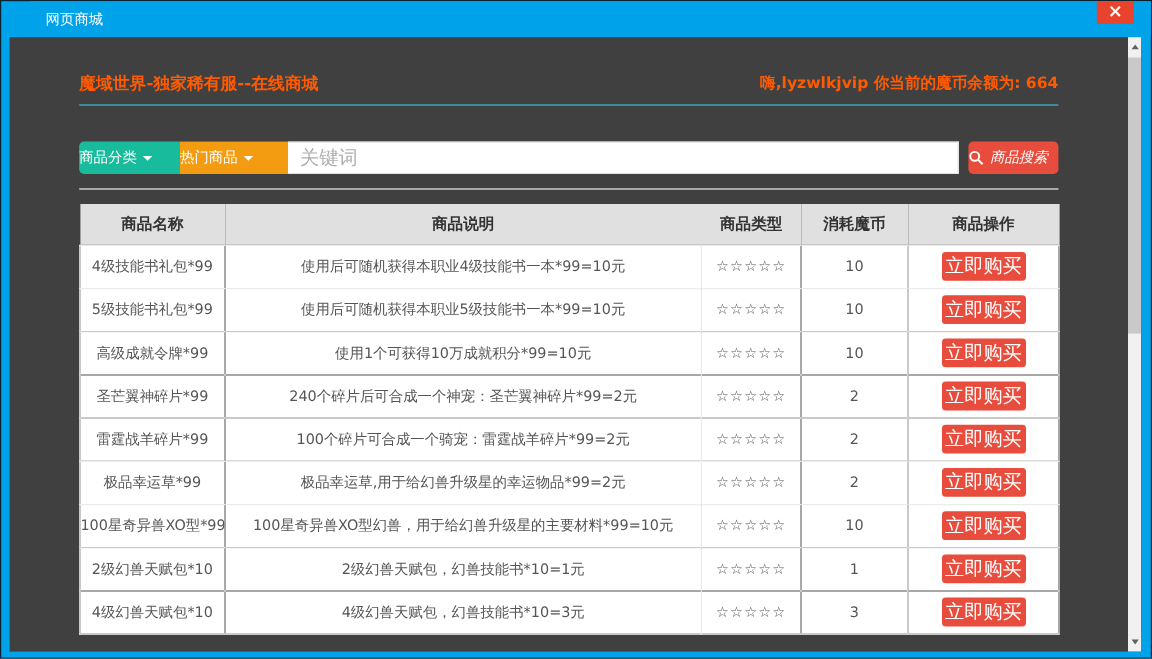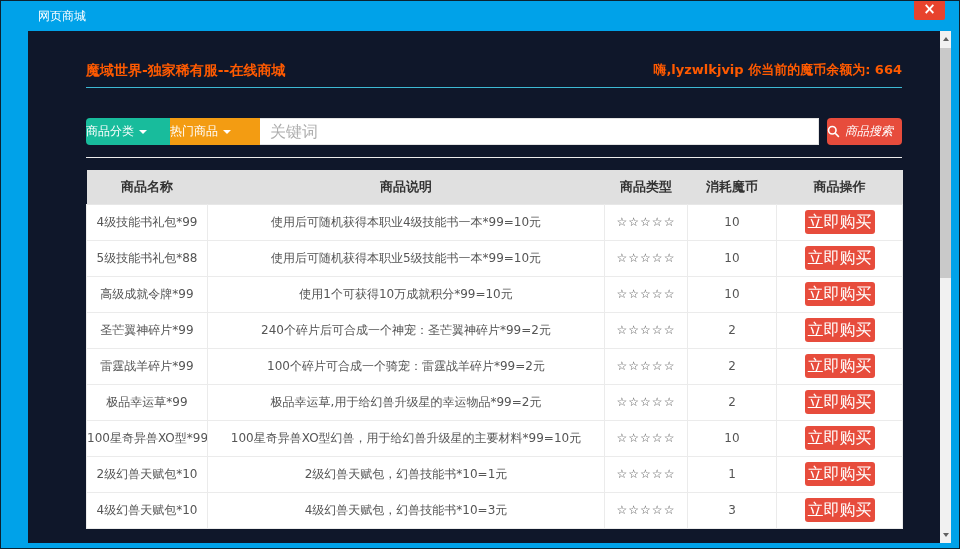--- a/index.html
+++ b/index.html
@@ -23,21 +23,21 @@
   .close-btn {
     position: absolute; top: 0; right: 14px; width: 31px; height: 19px;
     background: #e8432d; border-radius: 0 0 2px 2px;
     display: flex; align-items: center; justify-content: center;
     cursor: pointer;
   }
   .close-btn span { color: #fff; font-size: 15px; font-weight: bold; line-height: 1; margin-top: -2px; }
 
   .content {
     position: absolute; left: 7px; right: 8px; top: 30px; bottom: 5px;
-    background: #0f172a; overflow: hidden; margin-left: 20px;
+    background: #404040; overflow: hidden;
   }
 
   
   .scrollbar {
     position: absolute; top: 0; right: 0; bottom: 0; width: 11px;
     background: #f1f1f1; z-index: 5;
   }
   .sb-btn { position: absolute; left: 0; width: 11px; height: 16px; background: #f1f1f1;
     display: flex; align-items: center; justify-content: center; }
   .sb-btn.up { top: 0; }
@@ -153,21 +153,21 @@
         <tr>
             <td>4级技能书礼包*99</td>
             <td>使用后可随机获得本职业4级技能书一本*99=10元</td>
             <td class="stars">☆☆☆☆☆</td>
             <td>10</td>
             <td>
               <button class="buy-btn">立即购买</button>
             </td>
           </tr>
             <tr>
-            <td>5级技能书礼包*88</td>
+            <td>5级技能书礼包*99</td>
             <td>使用后可随机获得本职业5级技能书一本*99=10元</td>
             <td class="stars">☆☆☆☆☆</td>
             <td>10</td>
             <td>
               <button class="buy-btn">立即购买</button>
             </td>
           </tr>
             <tr>
             <td>高级成就令牌*99</td>
             <td>使用1个可获得10万成就积分*99=10元</td>

